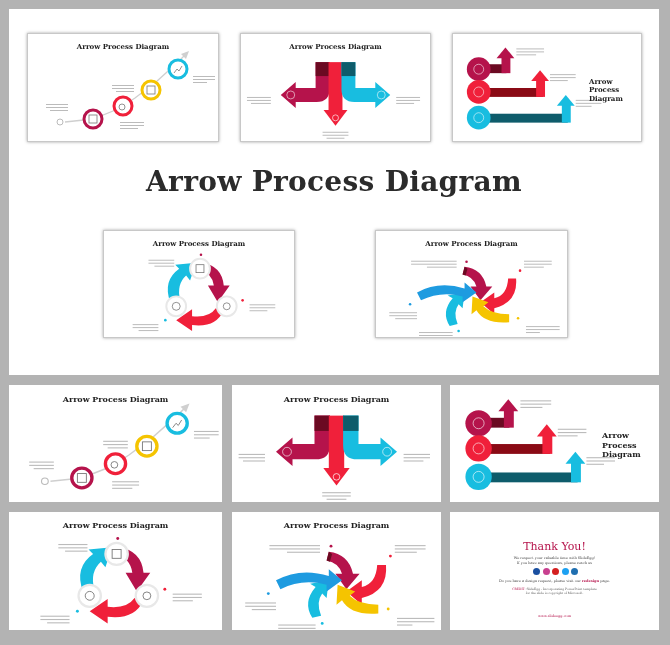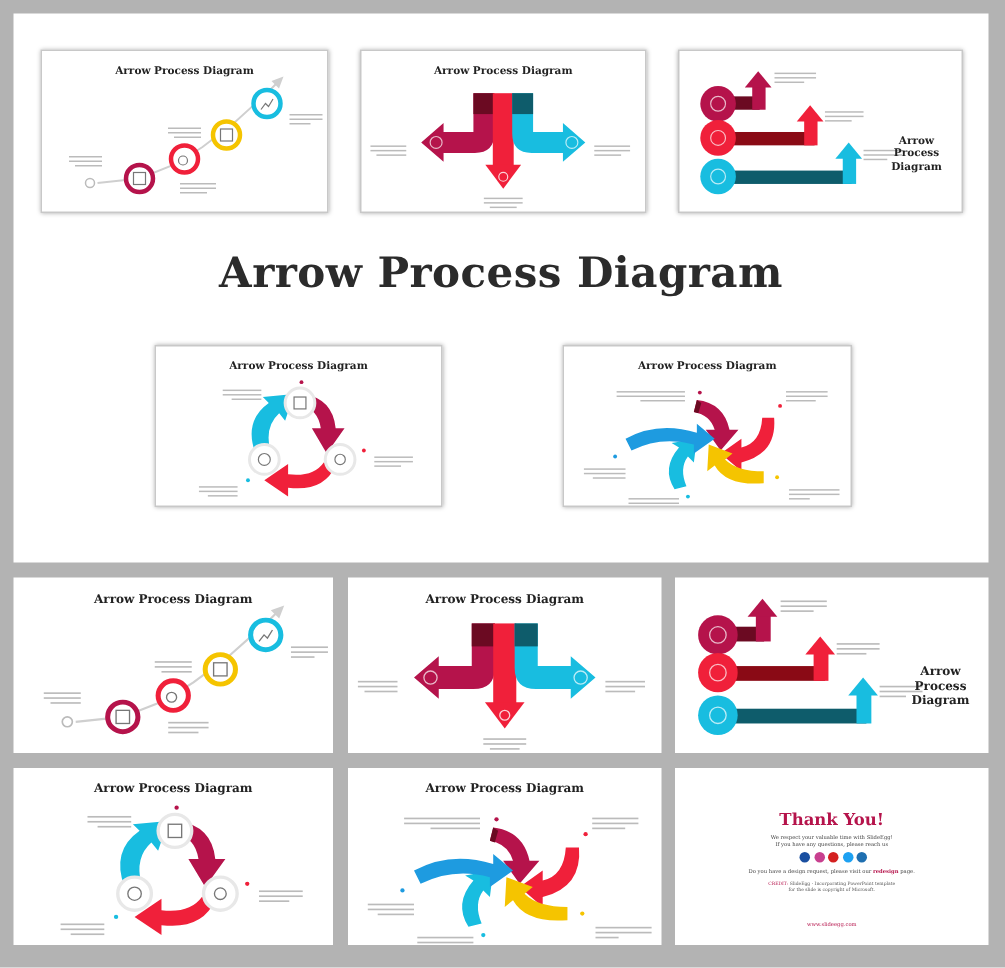--- a/index.html
+++ b/index.html
@@ -3,21 +3,21 @@
 <meta charset="utf-8">
 <style>
   html,body{margin:0;padding:0;}
   body{width:670px;height:645px;background:#b3b3b3;position:relative;overflow:hidden;font-family:"DejaVu Serif",serif;}
   .slide{position:absolute;background:#fff;}
   .hero{left:9px;top:9px;width:650px;height:366px;}
   .thumb{position:absolute;background:#fff;border:1px solid #c8c8c8;box-shadow:0 0 3px rgba(0,0,0,0.35);overflow:hidden;}
   .hero-title{position:absolute;left:0;width:650px;top:156px;text-align:center;font-size:28px;font-weight:bold;color:#2b2b2b;letter-spacing:0.3px;}
   .t-title{position:absolute;left:0;right:0;text-align:center;font-weight:bold;color:#222;}
   svg{position:absolute;left:0;top:0;}
-  .side-title{position:absolute;text-align:center;font-weight:bold;color:#222;line-height:1.2;margin-top:12px;}
+  .side-title{position:absolute;font-weight:bold;color:#222;line-height:1.2;}
   .ty{position:absolute;left:0;right:0;text-align:center;}
 </style>
 </head>
 <body>
 
 <div class="slide hero">
   <div class="hero-title">Arrow Process Diagram</div>
 </div>
 
 <svg width="0" height="0" style="position:absolute">
@@ -225,21 +225,21 @@
       <use href="#s-cycle"></use>
     </svg>
 </div>
 <div class="slide" style="left:232px;top:512px;width:209px;height:118px;">
   <div class="t-title" style="top:8px;font-size:8px;">Arrow Process Diagram</div>
   <svg width="209" height="118" viewBox="0 0 190 107" preserveAspectRatio="none">
       <use href="#s-pin"></use>
     </svg>
 </div>
 <div class="slide" style="left:450px;top:512px;width:209px;height:118px;">
-  <div class="ty" style="top:28px;font-size:11px;font-weight:bold;color:#b5134b;">Thank You!</div>
+  <div class="ty" style="top:28px;font-size:11px;font-weight:normal;color:#b5134b;">Thank You!</div>
   <div class="ty" style="top:44px;font-size:3.5px;color:#444;">We respect your valuable time with SlideEgg!</div>
   <div class="ty" style="top:49px;font-size:3.5px;color:#444;">If you have any questions, please reach us</div>
   <div style="position:absolute;left:83px;top:56px;width:46px;height:7px;display:flex;gap:2.5px;">
     <span style="width:7px;height:7px;border-radius:50%;background:#1a4fa0;display:block;"></span>
     <span style="width:7px;height:7px;border-radius:50%;background:#c8408f;display:block;"></span>
     <span style="width:7px;height:7px;border-radius:50%;background:#d42020;display:block;"></span>
     <span style="width:7px;height:7px;border-radius:50%;background:#1da1f2;display:block;"></span>
     <span style="width:7px;height:7px;border-radius:50%;background:#1f6fb0;display:block;"></span>
   </div>
   <div class="ty" style="top:67px;font-size:3.5px;color:#444;">

